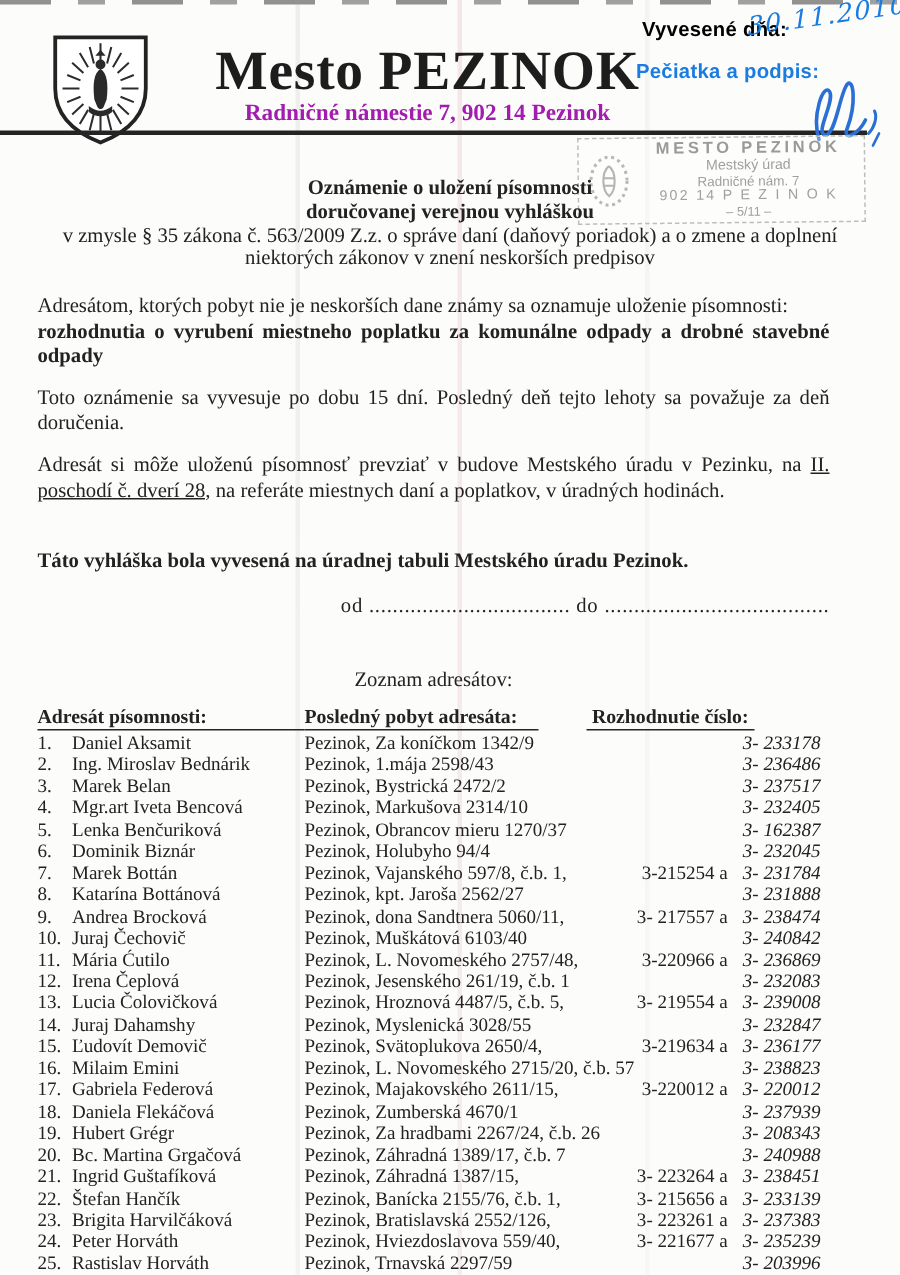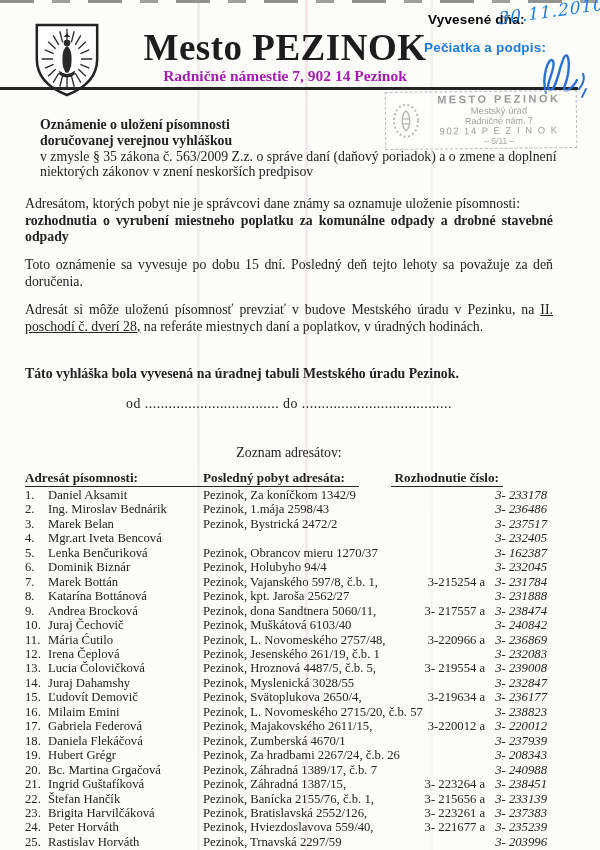--- a/index.html
+++ b/index.html
@@ -41,32 +41,32 @@
     color:#a0a0a0;font-family:"Liberation Sans",sans-serif;background:rgba(255,255,255,.3);}
   .stamp-emblem{flex:0 0 40px;display:flex;justify-content:center;}
   .stamp-text{flex:1;text-align:center;line-height:1.12;padding-right:4px;}
   .stamp-l1{font-size:11px;letter-spacing:2.5px;font-weight:bold;color:#9a9a9a;}
   .stamp-l2{font-size:9.5px;}
   .stamp-l3{font-size:9px;}
   .stamp-l4{font-size:9.5px;letter-spacing:1.5px;}
   .stamp-l5{font-size:8.5px;}
 
   
-  .title-block{position:absolute;left:40px;top:117px;width:520px;text-align:left;
+  .title-block{position:absolute;left:40px;top:117px;width:520px;text-align:center;
     font-size:13.8px;line-height:15.8px;}
   .title-bold{font-weight:bold;}
   .para{position:absolute;left:25px;width:528px;font-size:13.8px;line-height:16.5px;
     text-align:justify;}
   .p1{top:196px;}
   .p1-bold{font-weight:bold;text-align:justify;}
   .p2{top:257px;}
   .p3{top:302px;}
   .p3 .uline{text-decoration:underline;}
   .p4{top:366px;text-align:left;font-weight:bold;}
-  .oddo{top:396px;text-align:center;letter-spacing:.5px;}
+  .oddo{top:396px;text-align:right;letter-spacing:.5px;}
   .zoznam{top:445px;text-align:center;}
 
   
   .table{position:absolute;left:25px;top:470px;width:522px;font-size:12.7px;}
   .t-head{display:flex;align-items:flex-end;height:17px;font-weight:bold;font-size:13.2px;}
   .t-head .h1{width:178px;border-bottom:1.6px solid #242424;}
   .t-head .h2{border-bottom:1.6px solid #242424;padding-right:14px;}
   .t-head .h3{margin-left:auto;margin-right:44px;border-bottom:1.6px solid #242424;padding:0 4px;}
   .t-body{margin-top:1px;}
   .addr-row{display:flex;line-height:14.45px;white-space:nowrap;}
@@ -139,21 +139,21 @@
 </div>
 
 <div class="title-block">
   <div class="title-bold">Oznámenie o uložení písomnosti</div>
   <div class="title-bold">doručovanej verejnou vyhláškou</div>
   <div>v zmysle § 35 zákona č. 563/2009 Z.z. o správe daní (daňový poriadok) a o zmene a doplnení</div>
   <div>niektorých zákonov v znení neskorších predpisov</div>
 </div>
 
 <div class="para p1">
-  <div>Adresátom, ktorých pobyt nie je správcovi dane známy sa oznamuje uloženie písomnosti:</div>
+  <div>Adresátom, ktorých pobyt nie je neskorších dane známy sa oznamuje uloženie písomnosti:</div>
   <div class="p1-bold">rozhodnutia o vyrubení miestneho poplatku za komunálne odpady a drobné stavebné odpady</div>
 </div>
 <div class="para p2">Toto oznámenie sa vyvesuje  po dobu 15 dní. Posledný deň tejto lehoty sa považuje za deň doručenia.</div>
 <div class="para p3"><span>Adresát si môže uloženú písomnosť prevziať v budove Mestského úradu v Pezinku, na </span><span class="uline">II. poschodí č. dverí 28,</span><span> na referáte miestnych daní a poplatkov, v úradných hodinách.</span></div>
 <div class="para p4">Táto vyhláška bola vyvesená na úradnej tabuli Mestského úradu Pezinok.</div>
 <div class="para oddo"><span>od</span> <span>..................................</span> <span>do</span> <span>......................................</span></div>
 <div class="para zoznam">Zoznam adresátov:</div>
 
 <div class="table">
   <div class="t-head">
@@ -179,20 +179,21 @@
       <div class="addr-row">
     <span class="num">3.</span>
     <span class="name">Marek Belan</span>
     <span class="addr">Pezinok, Bystrická 2472/2</span>
 
     <span class="dec">3- 237517</span>
   </div>
       <div class="addr-row">
     <span class="num">4.</span>
     <span class="name">Mgr.art Iveta Bencová</span>
+    <span class="addr">Pezinok, Markušova 2314/10</span>
 
     <span class="dec">3- 232405</span>
   </div>
       <div class="addr-row">
     <span class="num">5.</span>
     <span class="name">Lenka Benčuriková</span>
     <span class="addr">Pezinok, Obrancov mieru 1270/37</span>
 
     <span class="dec">3- 162387</span>
   </div>

